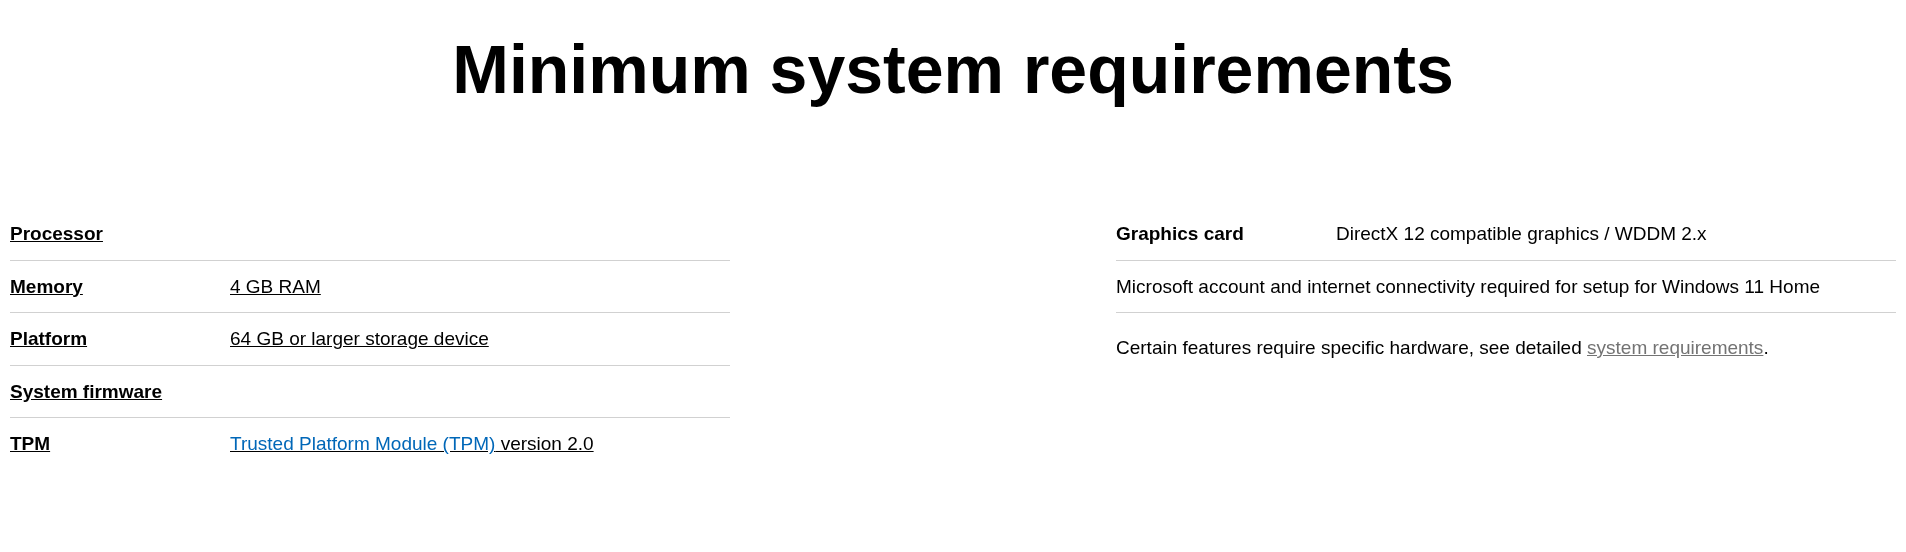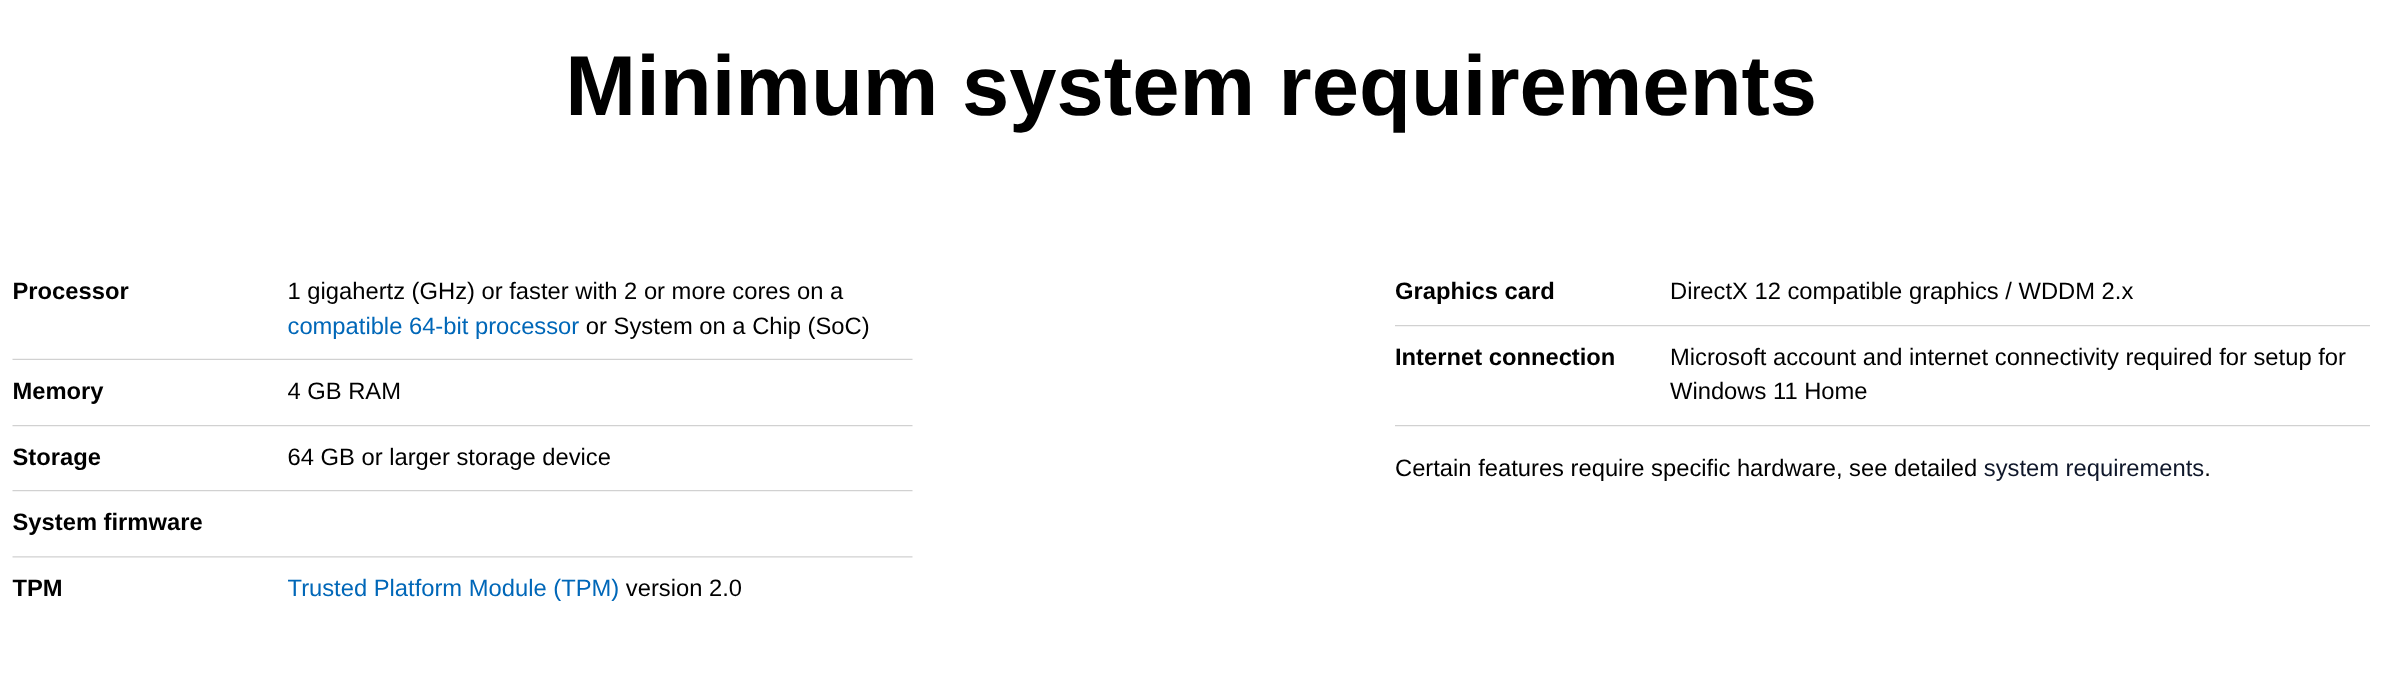--- a/index.html
+++ b/index.html
@@ -26,20 +26,21 @@
   .columns {
     display: flex;
     gap: 100px;
     padding: 0 10px 0 10px;
   }
   .col {
     flex: 1;
   }
   .col-left {
     max-width: 720px;
+    text-decoration: underline;
   }
   .col-right {
     max-width: 780px;
     margin-left: auto;
   }
   .req-row {
     display: flex;
     align-items: flex-start;
     padding: 12px 0;
     border-top: 1px solid #d1d1d1;
@@ -65,50 +66,48 @@
     cursor: pointer;
   }
   .footnote {
     font-size: 19px;
     padding-top: 24px;
     color: #000;
     border-top: 1px solid #d1d1d1;
     margin-top: 0;
   }
   .footnote .ulink {
-    color: #0f172a;
+    color: #737373;
+    text-decoration: underline;
     cursor: pointer;
   }
   .right-first-group .req-row:last-child {
     border-bottom: none;
   }
 </style>
 </head>
 <body>
 
 <h1 class="page-title">Minimum system requirements</h1>
 
 <div class="columns">
 
   <div class="col col-left">
 
     <div class="req-row">
       <div class="req-label">Processor</div>
-      <div class="req-value">
-        <span>1 gigahertz (GHz) or faster with 2 or more cores on a </span><a class="link">compatible 64-bit processor</a><span> or System on a Chip (SoC)</span>
-      </div>
     </div>
 
     <div class="req-row">
       <div class="req-label">Memory</div>
       <div class="req-value">4 GB RAM</div>
     </div>
 
     <div class="req-row">
-      <div class="req-label">Storage</div>
+      <div class="req-label">Platform</div>
       <div class="req-value">64 GB or larger storage device</div>
     </div>
 
     <div class="req-row">
       <div class="req-label">System firmware</div>
     </div>
 
     <div class="req-row">
       <div class="req-label">TPM</div>
       <div class="req-value">
@@ -121,21 +120,20 @@
   <div class="col col-right">
 
     <div class="right-first-group">
       <div class="req-row">
         <div class="req-label">Graphics card</div>
         <div class="req-value">DirectX 12 compatible graphics / WDDM 2.x</div>
       </div>
 
 
       <div class="req-row">
-        <div class="req-label">Internet connection</div>
         <div class="req-value">Microsoft account and internet connectivity required for setup for Windows 11 Home</div>
       </div>
     </div>
 
     <div class="footnote">
       <span>Certain features require specific hardware, see detailed </span><a class="ulink">system requirements</a><span>.</span>
     </div>
 
   </div>
 

